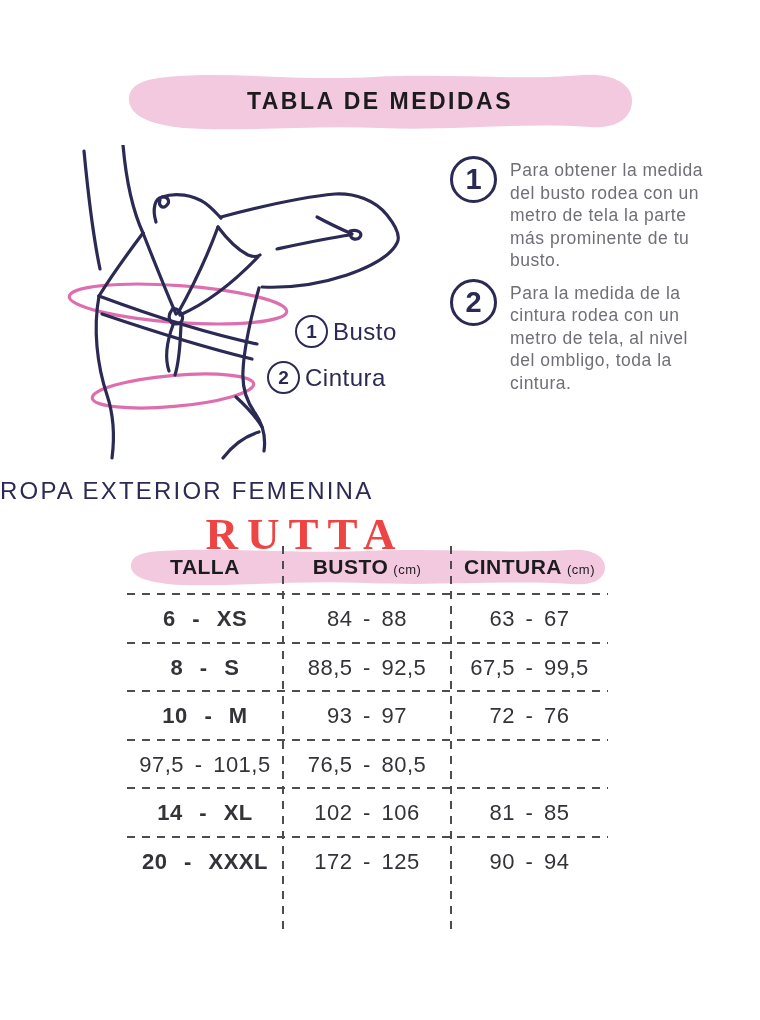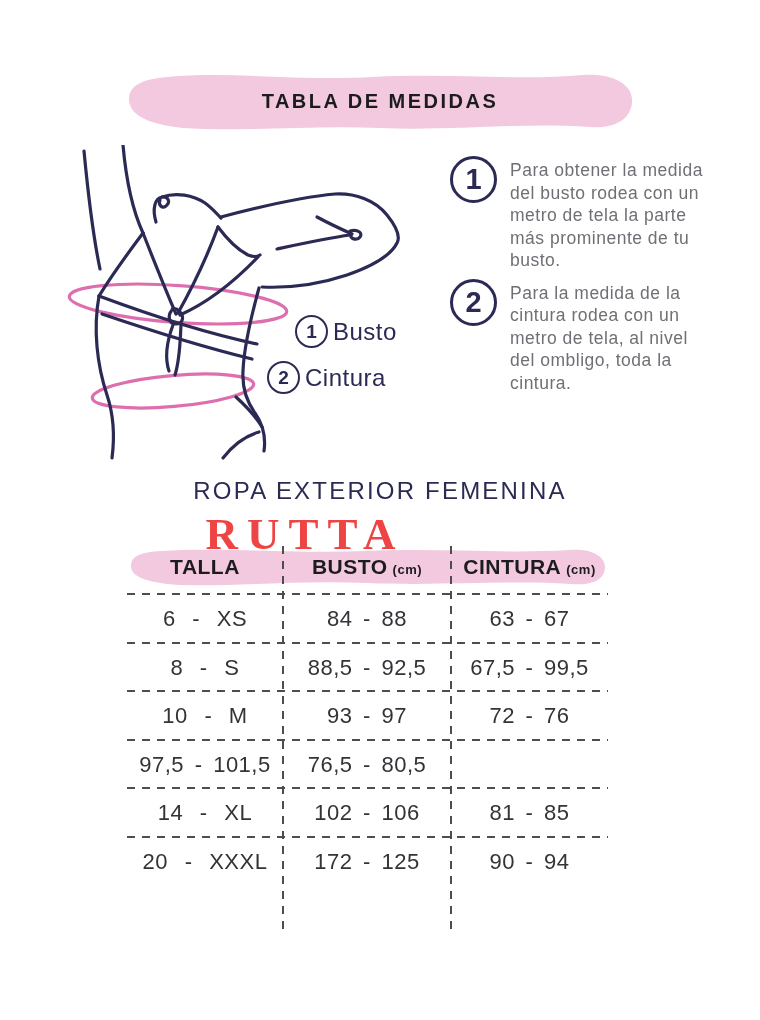--- a/index.html
+++ b/index.html
@@ -13,21 +13,21 @@
   }
   *{margin:0;padding:0;box-sizing:border-box;}
   html,body{background:#fff;}
   body{font-family:"Liberation Sans",sans-serif;}
   .page{position:relative;width:760px;height:1020px;background:#fff;overflow:hidden;margin:0 auto;}
 
   
   .header-blob{position:absolute;left:125px;top:70px;width:510px;height:62px;}
   .header-title{position:absolute;left:125px;top:70px;width:510px;height:62px;
     display:flex;align-items:center;justify-content:center;
-    font-size:20px;font-weight:700;letter-spacing:2.5px;color:var(--dark);}
+    font-size:23px;font-weight:700;letter-spacing:2.5px;color:var(--dark);}
 
   
   .figure{position:absolute;left:55px;top:145px;width:390px;height:315px;}
   .figure svg{position:absolute;inset:0;}
   .line-navy{fill:none;stroke:var(--navy);stroke-width:3.2;stroke-linecap:round;stroke-linejoin:round;}
   .line-pink{fill:none;stroke:var(--pink-line);stroke-width:3.2;stroke-linecap:round;}
   .fig-label{position:absolute;display:flex;align-items:center;gap:5px;color:var(--navy);}
   .fig-label-text{font-size:24px;letter-spacing:0.5px;color:var(--navy);}
   .num-circle{display:flex;align-items:center;justify-content:center;border-radius:50%;
     color:var(--navy);font-weight:700;background:#fff;}
@@ -36,42 +36,42 @@
   .fig-label.busto{left:240px;top:170px;}
   .fig-label.cintura{left:212px;top:216px;}
 
   
   .instructions{position:absolute;left:450px;top:156px;width:260px;display:flex;flex-direction:column;gap:7px;}
   .instruction{display:flex;gap:13px;align-items:flex-start;}
   .instruction-text{width:198px;font-size:17.5px;line-height:22.5px;letter-spacing:0.5px;
     color:var(--gray-text);margin-top:3px;}
 
   
-  .category{position:absolute;left:0;top:477px;width:760px;text-align:center;
+  .category{position:absolute;left:0;top:477px;width:760px;text-align:left;
     font-size:24px;letter-spacing:2.2px;color:var(--navy);}
   .brand{position:absolute;left:0;top:508px;width:610px;text-align:center;
     font-family:"Liberation Serif",serif;font-size:45px;font-weight:700;
     letter-spacing:9px;color:#ef4444;}
 
   
   .size-table{position:absolute;left:127px;top:546px;width:481px;height:389px;}
   .table-blob{position:absolute;left:0;top:0;width:481px;height:42px;}
   .vline{position:absolute;top:0;bottom:0;width:2px;
     background:repeating-linear-gradient(180deg,var(--dash) 0 8px,transparent 8px 15px);}
   .vline.v1{left:155px;} .vline.v2{left:323px;}
   .t-head,.t-row{position:relative;display:grid;grid-template-columns:156px 168px 157px;align-items:center;}
   .t-head{height:49px;}
   .t-row{height:48.5px;}
   .divided::after{content:"";position:absolute;left:0;right:0;bottom:0;height:2px;
     background:repeating-linear-gradient(90deg,var(--dash) 0 8px,transparent 8px 15px);}
   .th{position:relative;text-align:center;font-size:21px;font-weight:700;color:var(--dark);
     letter-spacing:0.5px;margin-top:-7px;}
-  .th .unit{font-size:13px;font-weight:700;margin-left:5px;}
+  .th .unit{font-size:13px;font-weight:400;margin-left:5px;}
   .td{text-align:center;font-size:22px;color:var(--cell);letter-spacing:0.5px;word-spacing:4px;}
-  .td.talla{word-spacing:10px;}
+  .td.talla{word-spacing:10px;font-weight:bold;}
 </style>
 </head>
 <body>
 
 <div class="page">
 
   <svg class="header-blob" viewBox="0 0 510 62" preserveAspectRatio="none">
     <path fill="#F2C9DF" d="M 42,7 C 105,1 170,11 248,7 C 330,3 395,11 458,5 C 486,3 506,13 507,29 C 508,46 494,59 465,57 C 395,52 330,61 255,58 C 185,55 115,62 58,58 C 26,55 3,46 4,28 C 5,13 22,9 42,7 Z"></path>
   </svg>
   <h1 class="header-title">TABLA DE MEDIDAS</h1>

